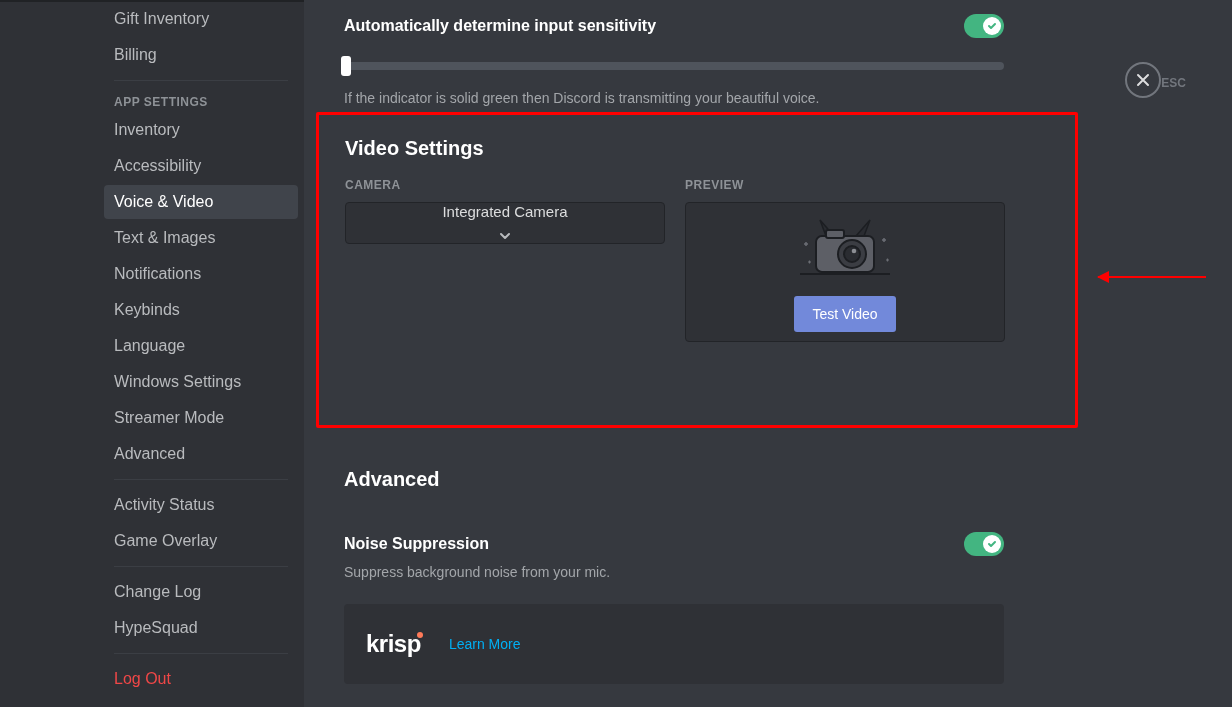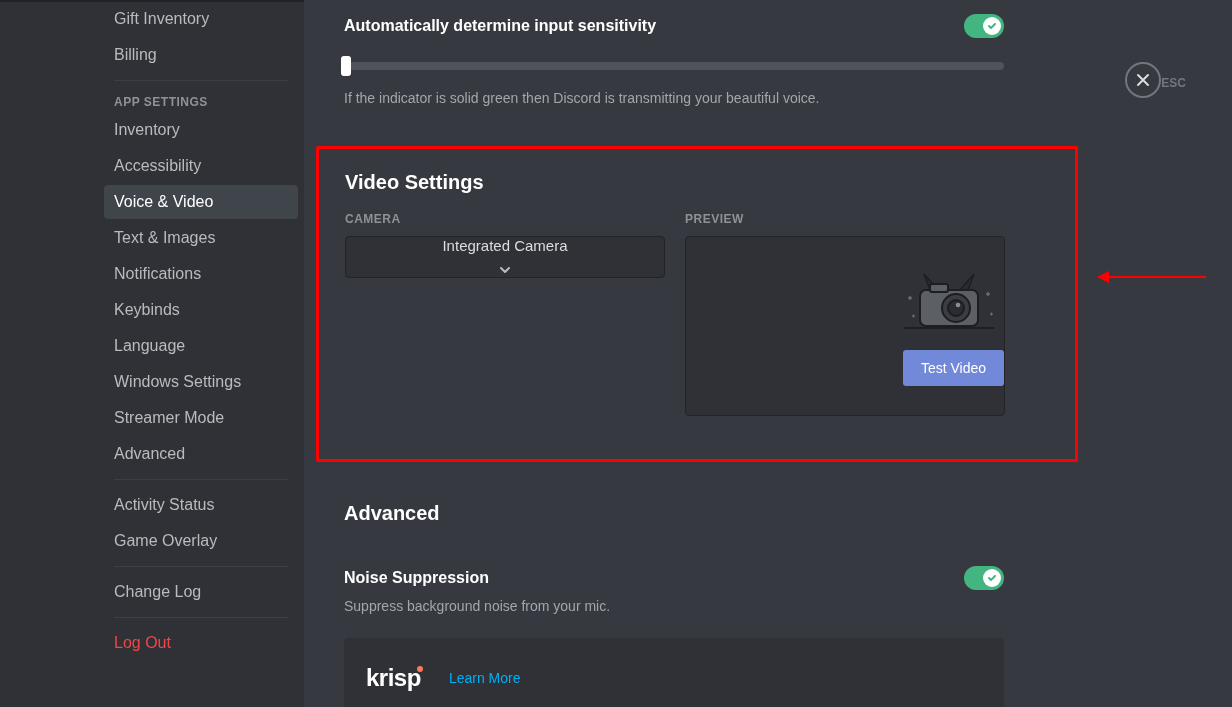--- a/index.html
+++ b/index.html
@@ -139,21 +139,21 @@
     border-radius: 3px;
   }
   .hint {
     color: #a3a6aa;
     font-size: 14px;
     margin-top: 20px;
   }
   .highlight-box {
     border: 3px solid #ff0000;
     border-radius: 2px;
-    margin-top: 40px;
+    margin-top: 6px;
     padding: 16px 26px 26px 26px;
     width: 762px;
     height: 316px;
     position: relative;
     margin-left: -28px;
   }
   .arrow {
     position: absolute;
     left: 1098px;
     top: 276px;
@@ -201,27 +201,27 @@
     align-items: center;
     justify-content: space-between;
     padding: 0 14px;
     color: #dcddde;
     font-size: 15px;
     cursor: pointer;
     flex-direction: column;
   }
   .preview-box {
     width: 320px;
-    height: 180px;
+    height: 140px;
     border: 1px solid #222428;
     background: #2f3136;
     border-radius: 4px;
     display: flex;
     flex-direction: column;
-    align-items: flex-end;
+    align-items: center;
     justify-content: center;
     gap: 14px;
   }
   .test-video-btn {
     background: #7289da;
     color: #fff;
     border: none;
     border-radius: 3px;
     padding: 10px 18px;
     font-size: 14px;
@@ -294,20 +294,21 @@
     <div class="sidebar-item">Keybinds</div>
     <div class="sidebar-item">Language</div>
     <div class="sidebar-item">Windows Settings</div>
     <div class="sidebar-item">Streamer Mode</div>
     <div class="sidebar-item">Advanced</div>
     <div class="divider"></div>
     <div class="sidebar-item">Activity Status</div>
     <div class="sidebar-item">Game Overlay</div>
     <div class="divider"></div>
     <div class="sidebar-item">Change Log</div>
+    <div class="sidebar-item">HypeSquad</div>
     <div class="divider"></div>
     <div class="sidebar-item logout">Log Out</div>
   </div>
 </div>
 
 <div class="content">
 
   <div class="close-area">
     <div class="close-btn">
       <svg width="16" height="16" viewBox="0 0 16 16">

